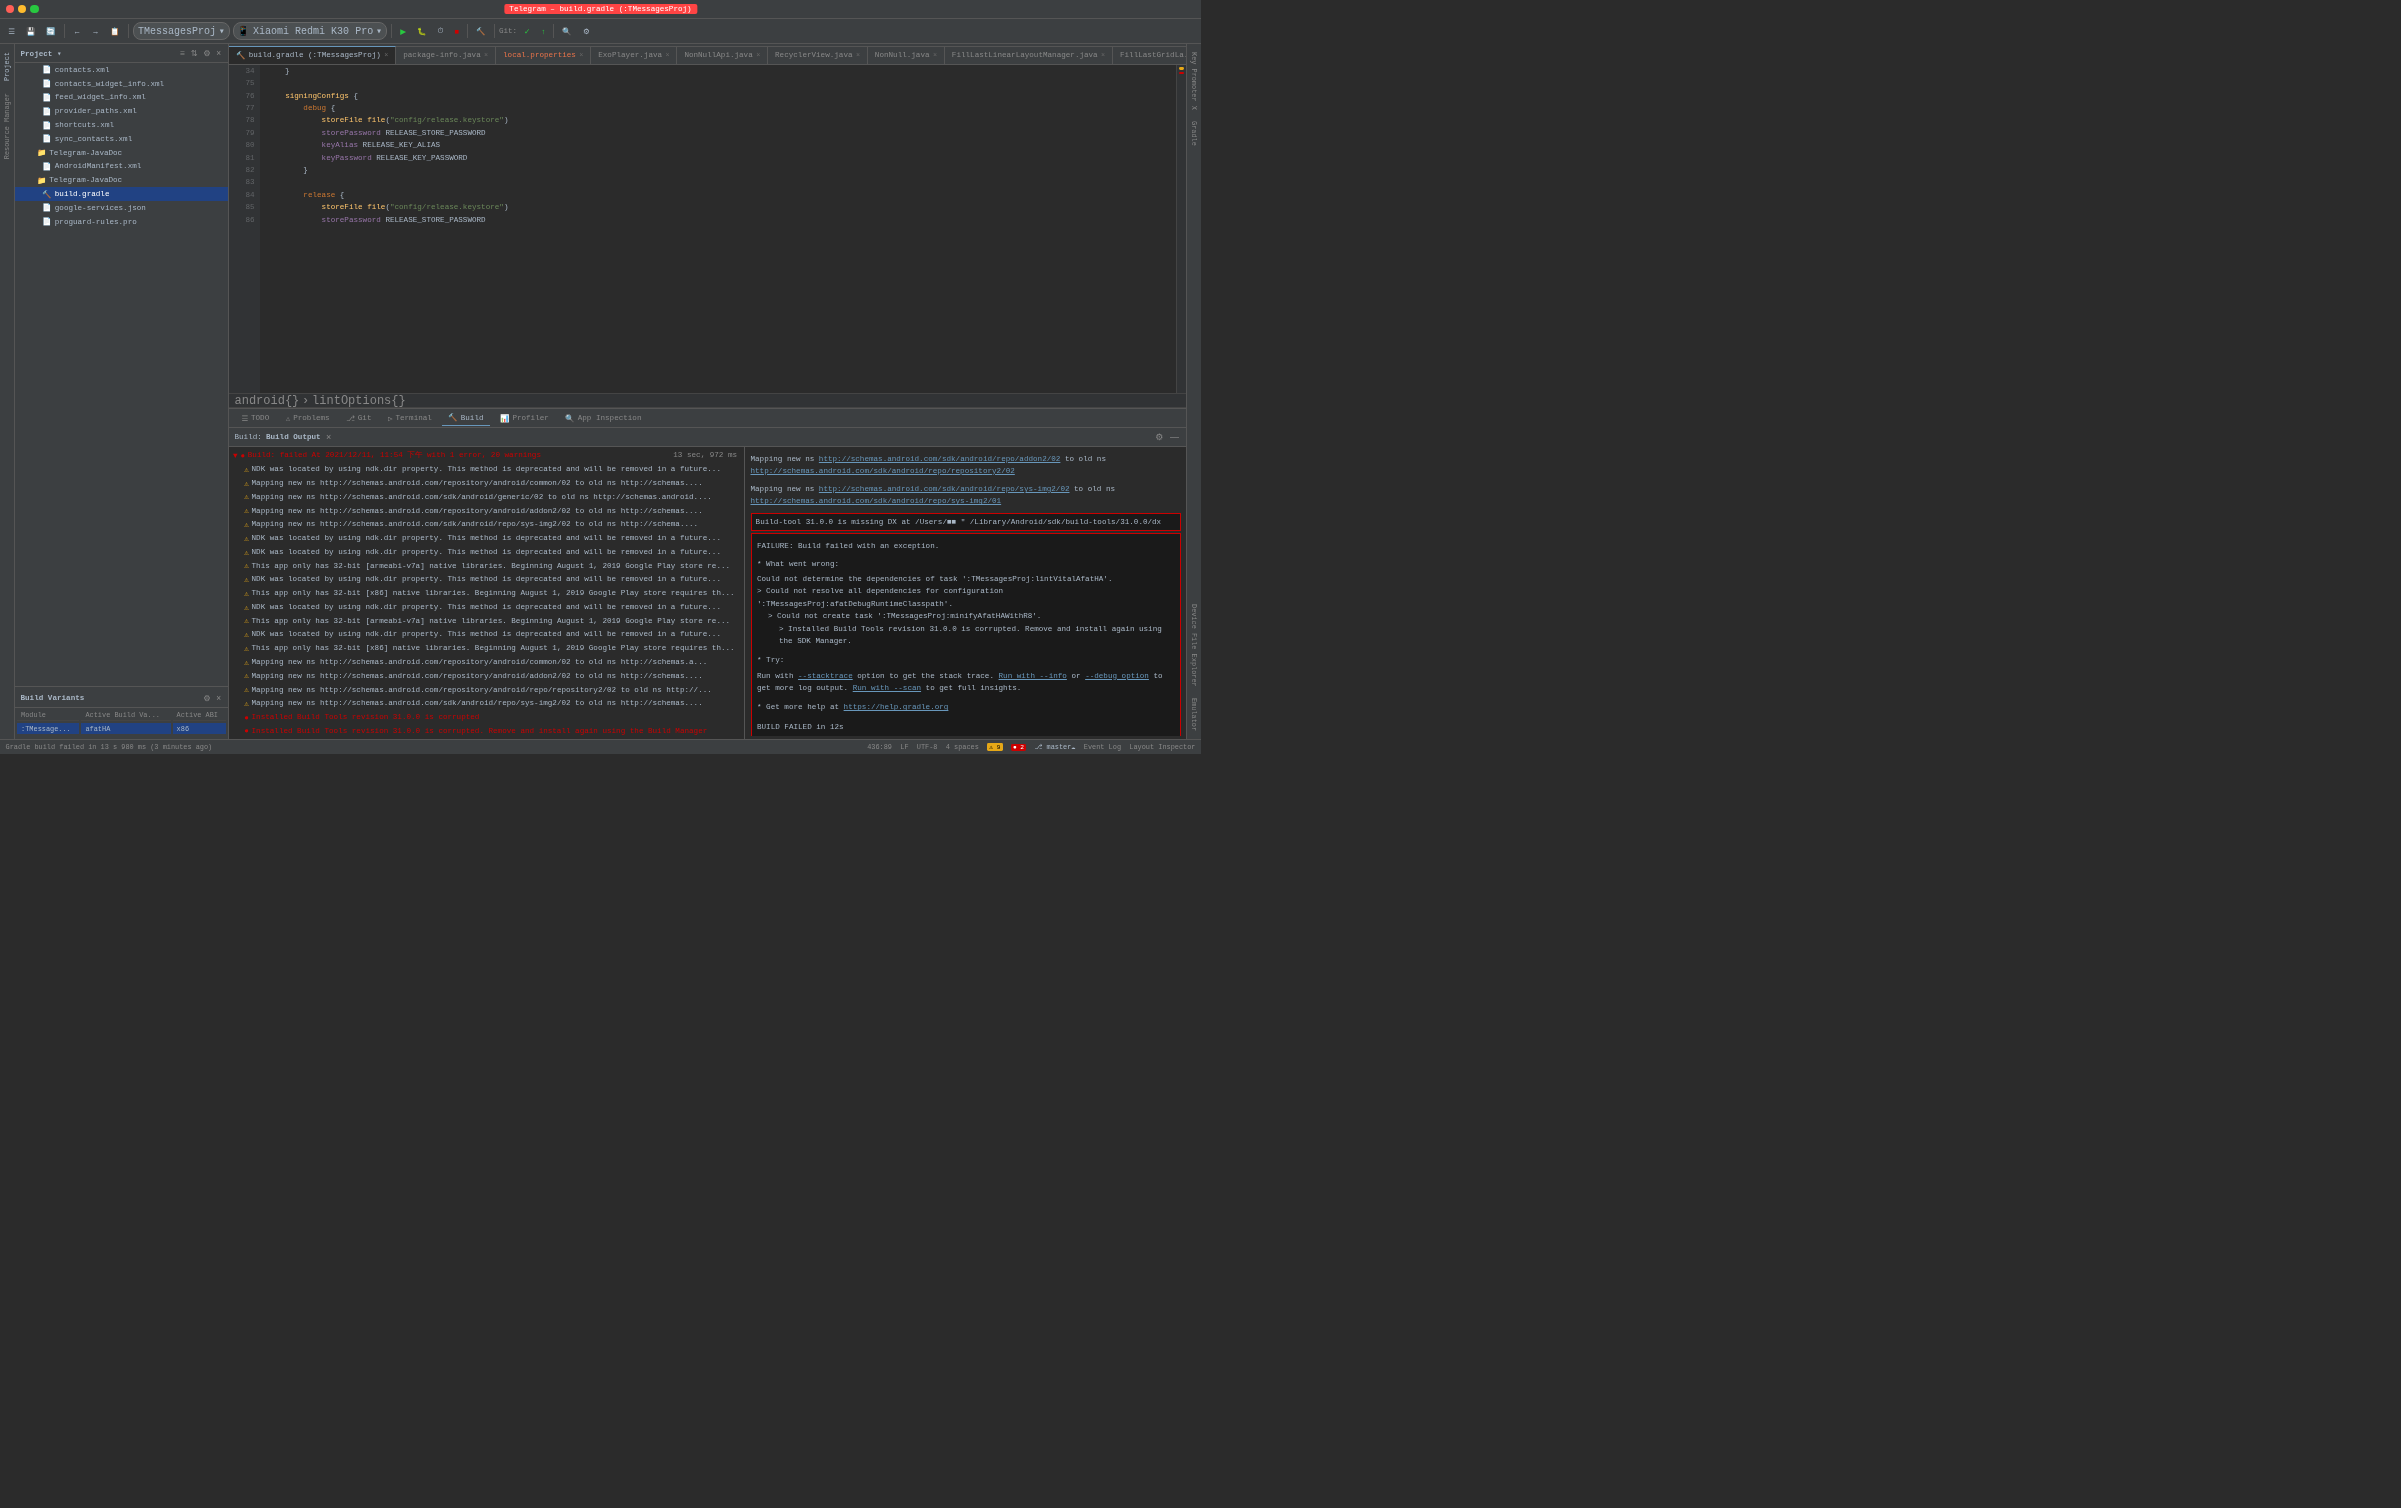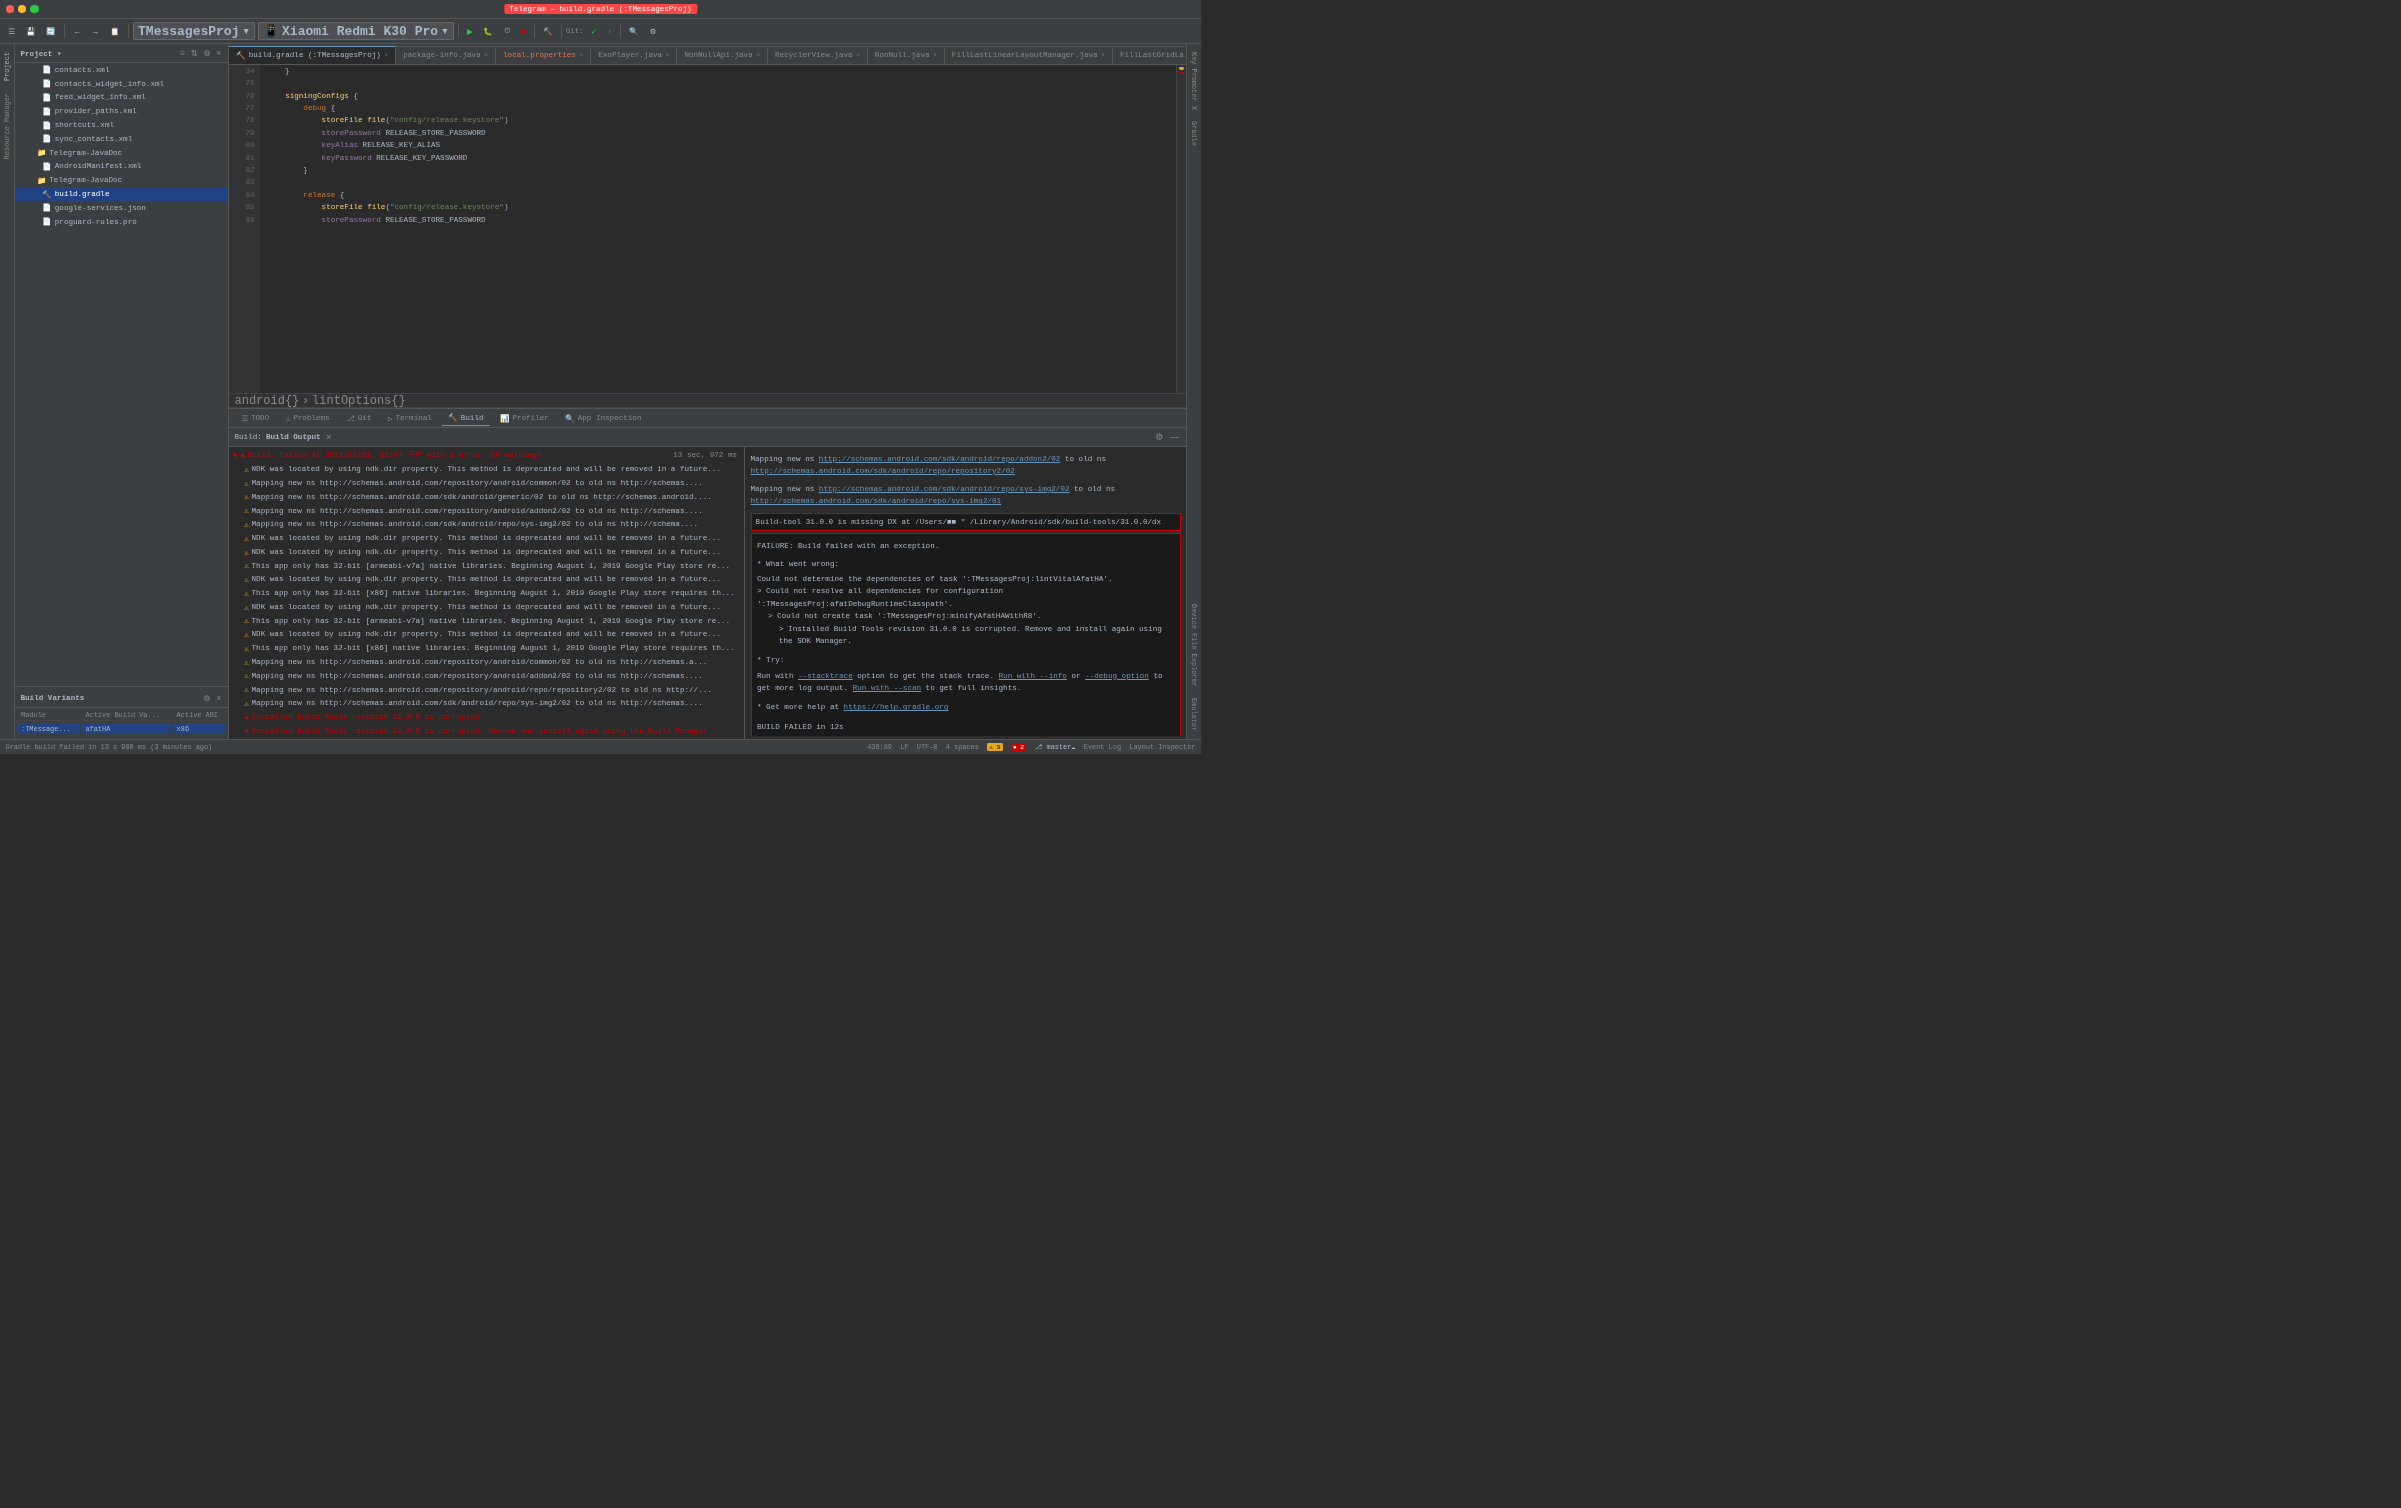--- a/index.html
+++ b/index.html
@@ -78,27 +78,26 @@
       height: 13.8px;
       background: #555;
       margin: 0 1.4px;
     }
     .toolbar-dropdown {
       height: 18px;
       padding: 0 4.1px;
       background: #4c5052;
       border: 0.7px solid #666;
       color: #a9b7c6;
-      border-radius: 1px;
-      font-size: 13px;
+      border-radius: 8px;
+      font-size: 10px;
       display: flex;
       align-items: center;
       gap: 2.8px;
       cursor: pointer;
-      font-weight: bold;
     }
 
     
     .main-layout {
       display: flex;
       height: calc(754px - 19px - 25px - 15px);
     }
 
     
     .project-panel {

